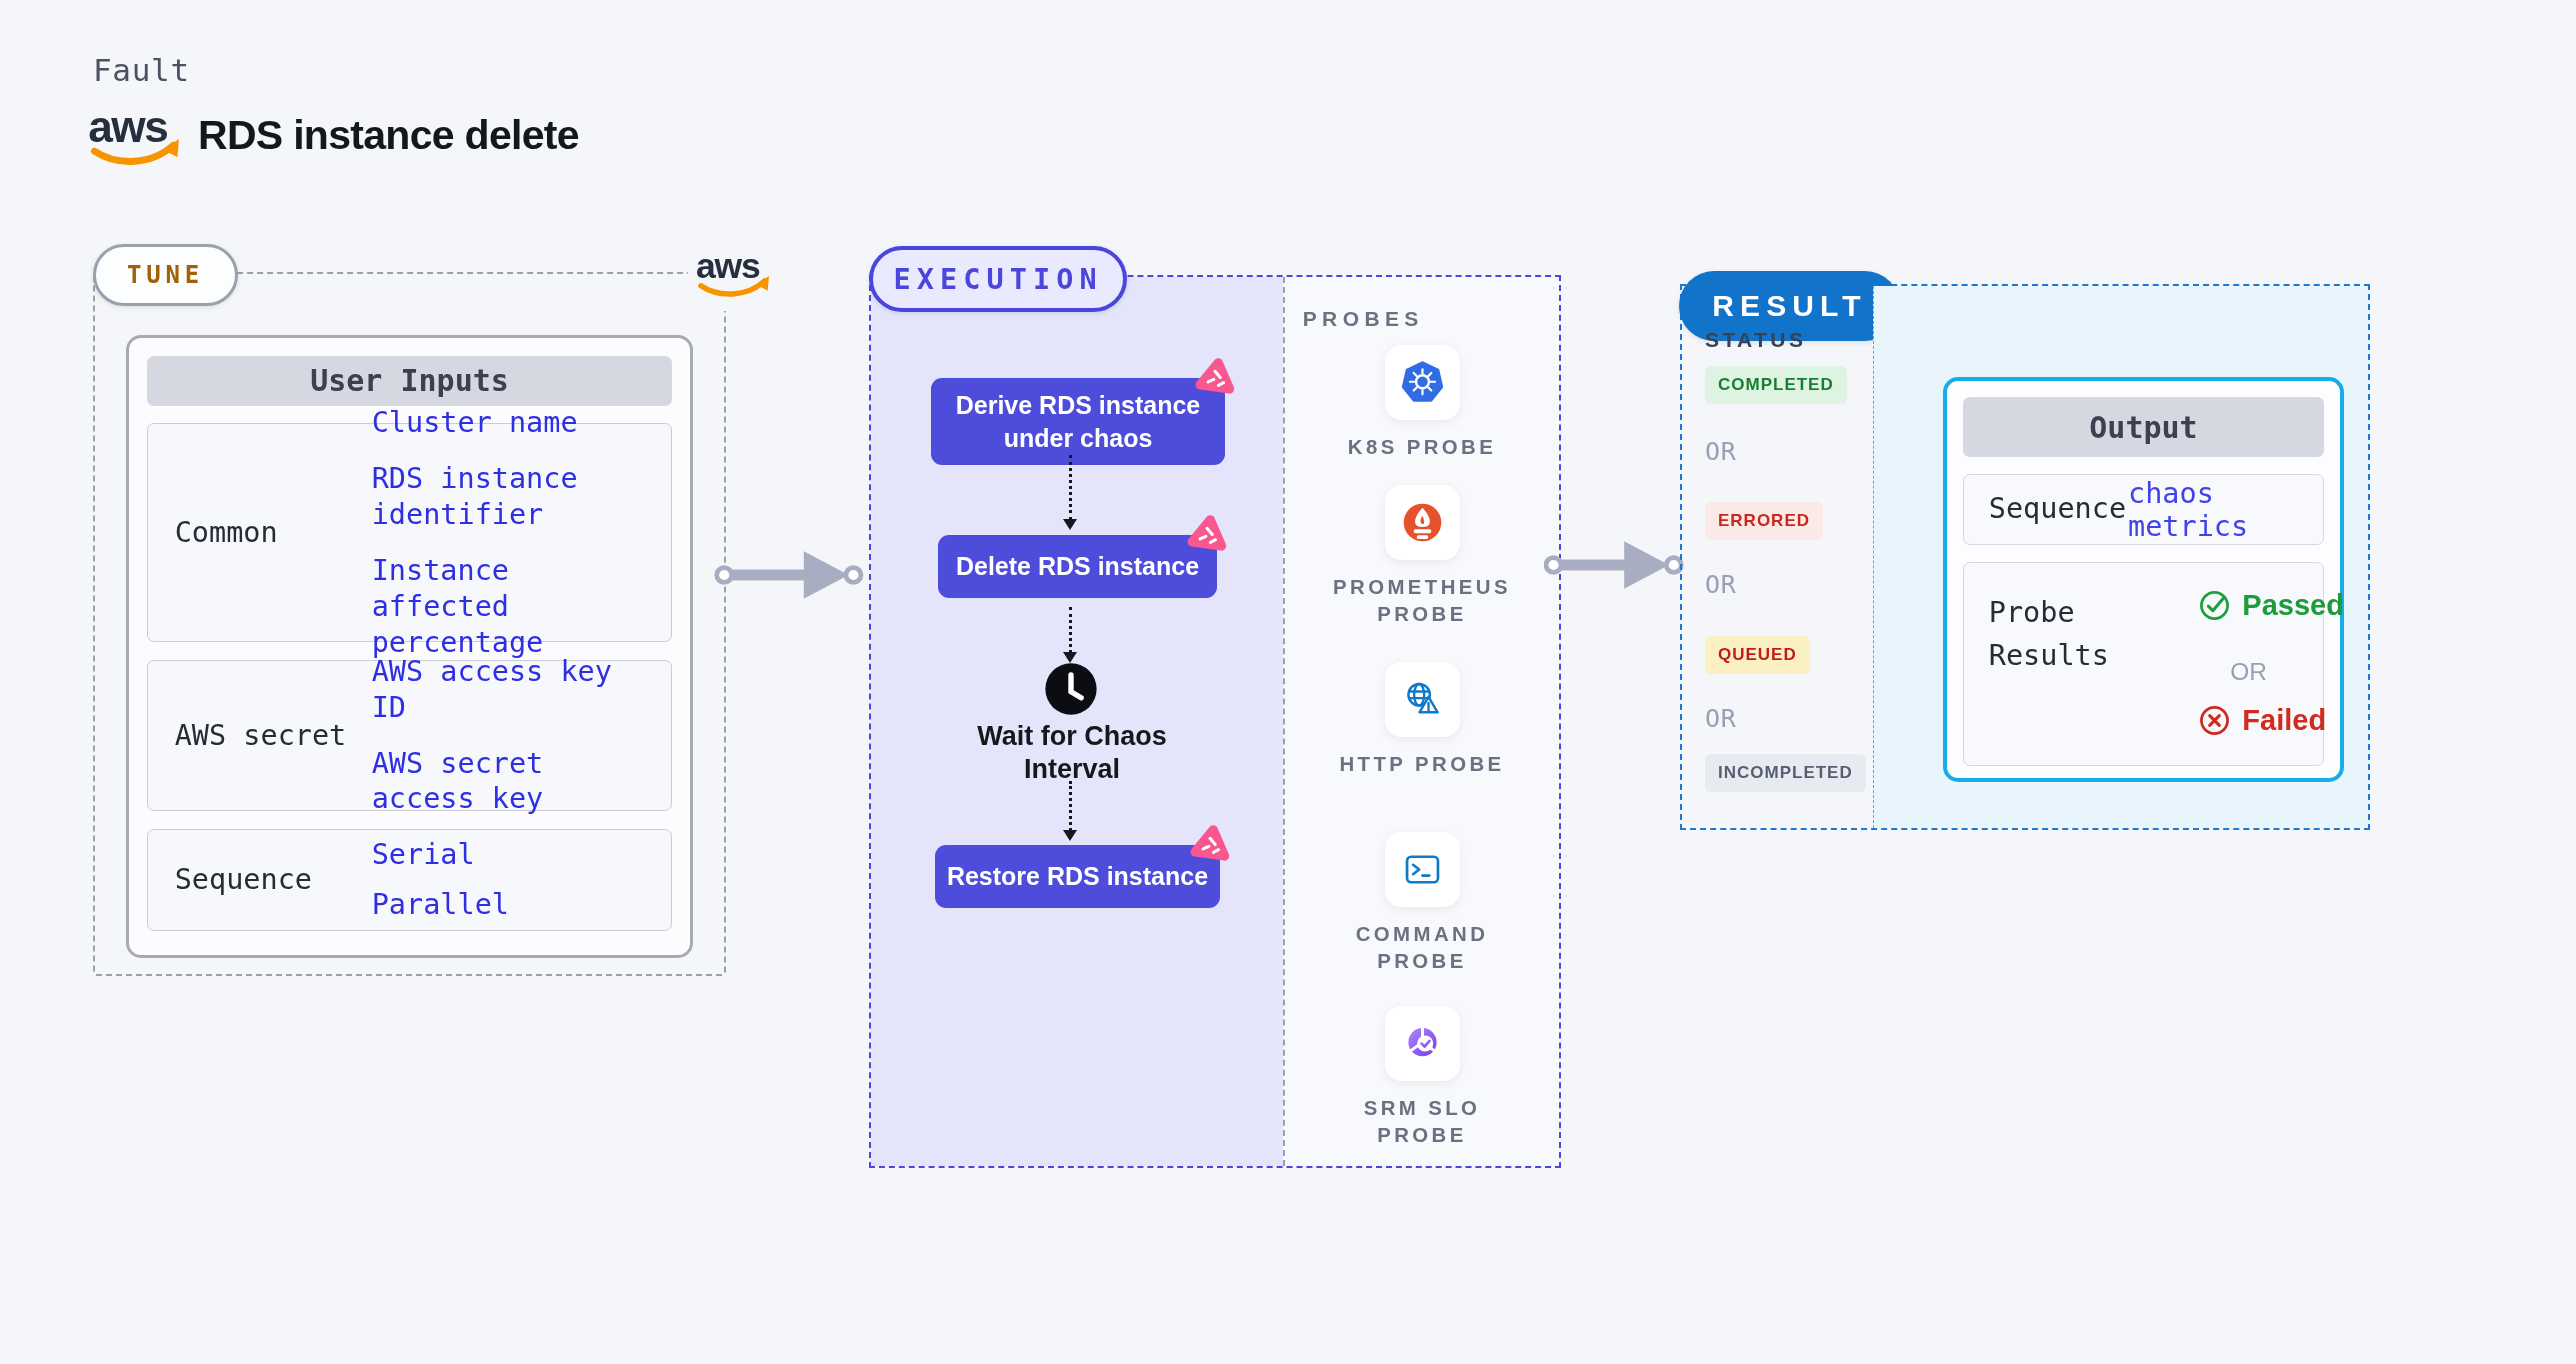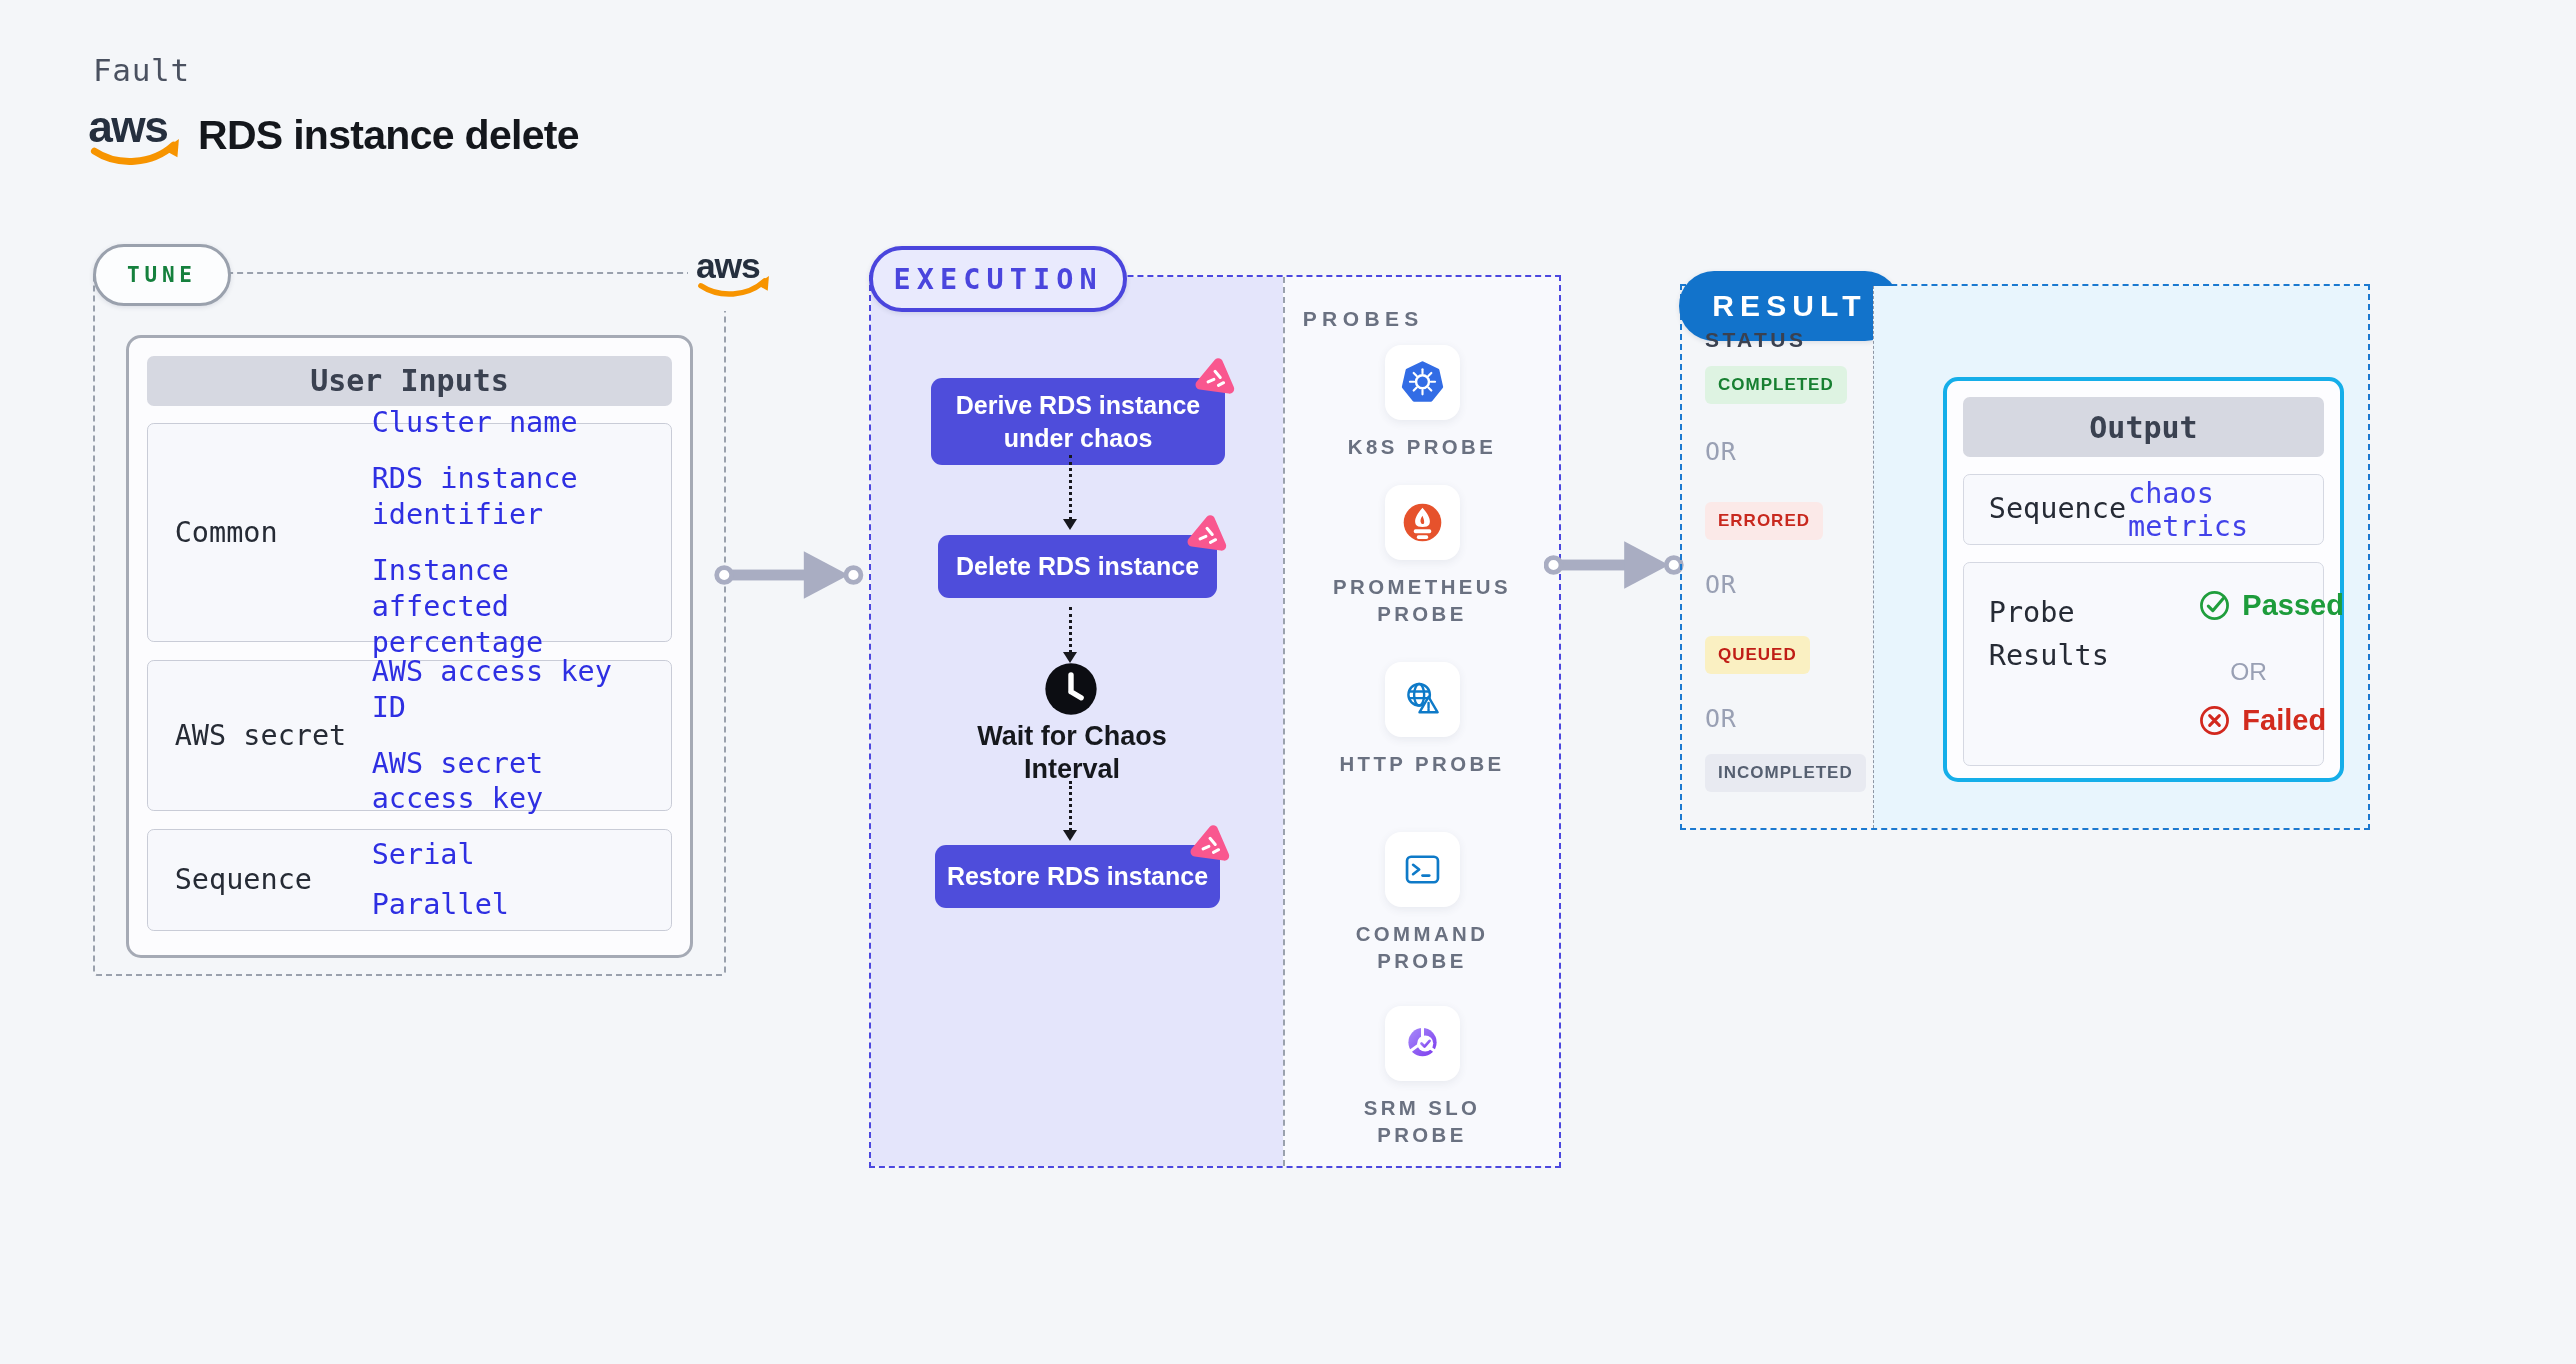--- a/index.html
+++ b/index.html
@@ -11,21 +11,21 @@
   .kicker{left:93px;top:52px;font-size:31px;font-weight:500;color:#4a5160;letter-spacing:0.7px;}
   .title-row{left:88px;top:107px;display:flex;align-items:center;gap:15px;}
   .page-title{font-size:41px;font-weight:800;color:#14171c;letter-spacing:-0.7px;padding-bottom:9.5px;}
 
   
   .pill{position:absolute;display:flex;align-items:center;justify-content:center;border-radius:41px;box-shadow:0 1.4px 5.4px rgba(40,50,80,.12);}
 
   
   .tune-panel{left:93px;top:272px;width:629px;height:700px;border:2px dashed #9aa1ad;border-radius:4.1px;}
   .tune-pill{left:-2px;top:-30px;height:56px;padding:0 31px;background:#fcfdfe;border:3.4px solid #9aa1ad;
-             font-size:21px;font-weight:700;color:#15803d;letter-spacing:4.8px;}
+             font-size:24px;font-weight:700;color:#a16207;letter-spacing:4.8px;}
   .aws-corner{left:593px;top:-34px;width:91px;height:71px;background:#f4f6f9;display:flex;align-items:center;justify-content:center;}
   .ui-card{left:31px;top:61px;width:567px;height:623px;background:#fcfcfe;border:3.4px solid #a5aab5;border-radius:15px;padding:17.7px;box-sizing:border-box;}
   .ui-head{height:50px;background:#d6d8e1;border-radius:6.8px;display:flex;align-items:center;justify-content:center;
            font-size:30px;font-weight:600;color:#3a4150;margin-bottom:17.7px;}
   .t-row{background:#f7f8fc;border:1.4px solid #c9ccd7;border-radius:6.8px;margin-bottom:17.7px;display:flex;box-sizing:border-box;}
   .t-label{width:224px;padding-left:27px;display:flex;align-items:center;font-size:28.5px;color:#262b35;box-sizing:border-box;}
   .t-links{flex:1;display:flex;flex-direction:column;justify-content:center;gap:20px;padding:19px 20.4px 19px 0;}
   .t-link{font-size:28.5px;color:#2e2fe2;line-height:1.26;max-width:306px;cursor:pointer;}
 
   

